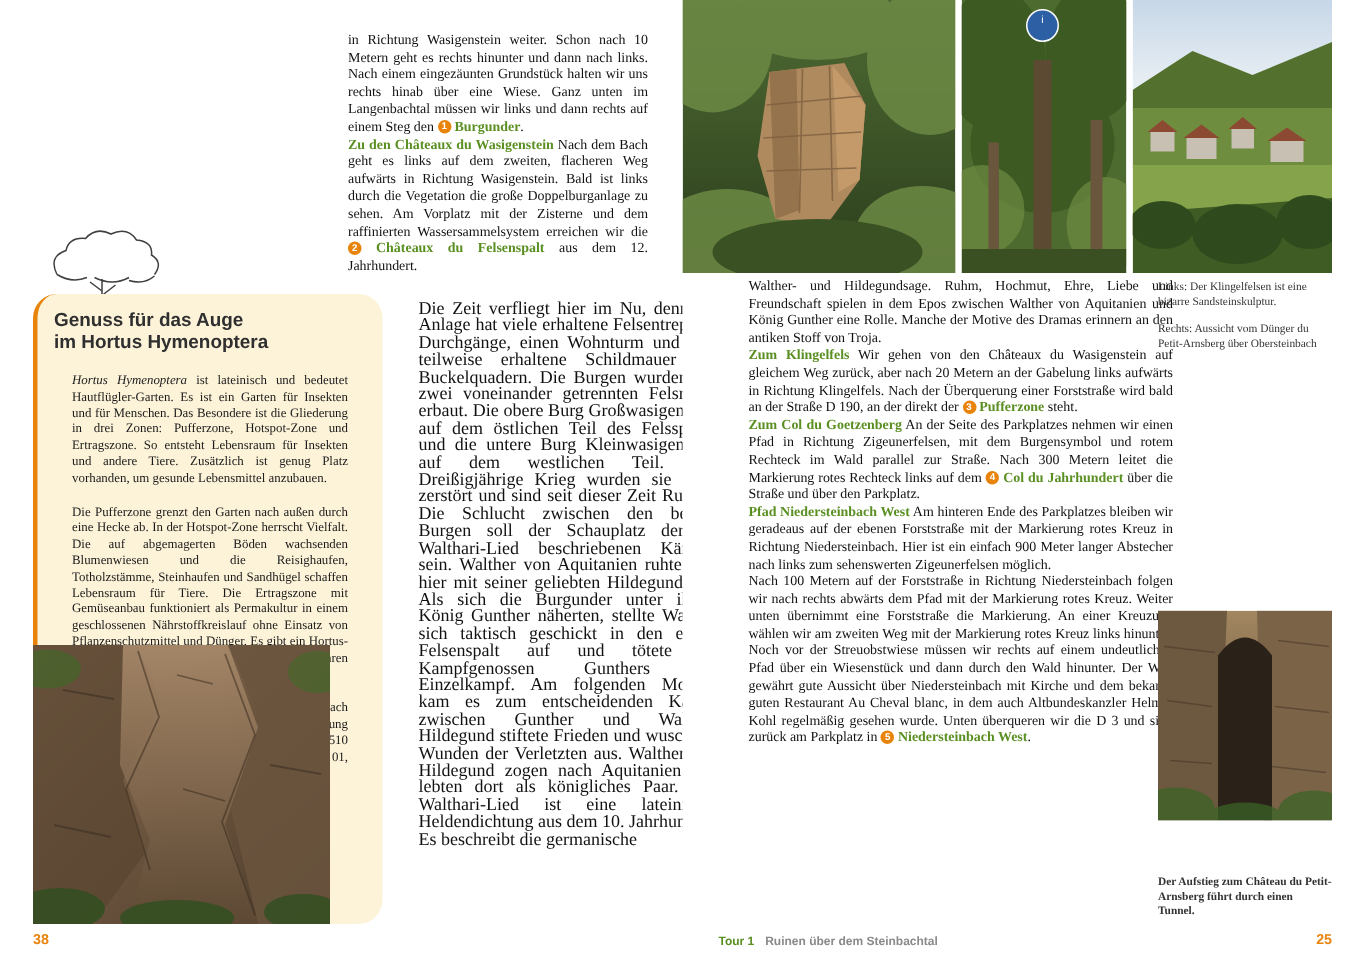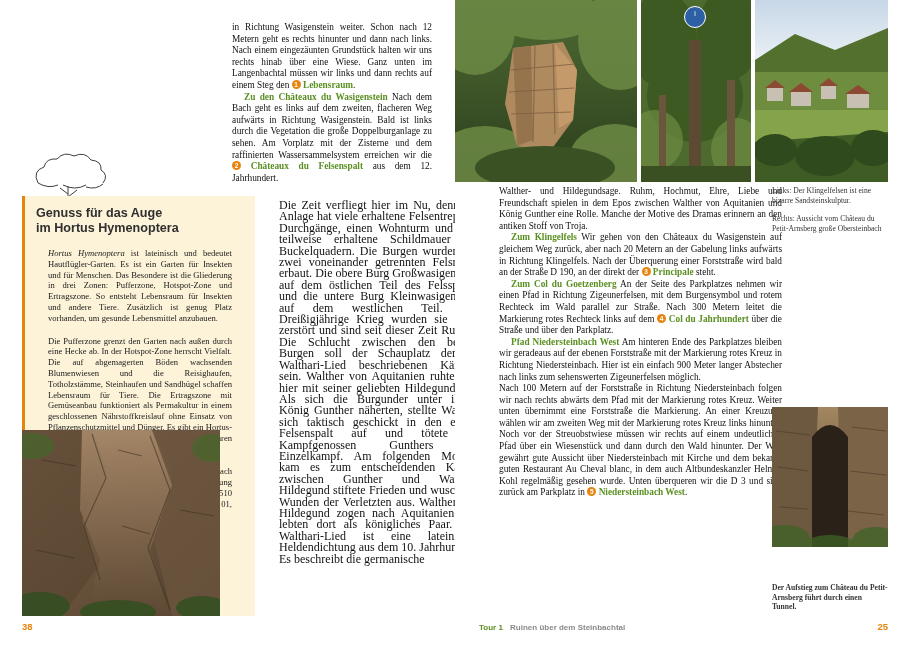--- a/index.html
+++ b/index.html
@@ -38,21 +38,20 @@
     text-align: justify;
     color: #111;
     hyphens: auto;
   }
   .col-text p { margin: 0 0 0px 0; }
   .para { margin-bottom: 6px; }
 
   .head-green {
     color: #5a8f22;
     font-weight: bold;
-    margin-left: 12px;
   }
 
   
   .marker {
     display: inline-block;
     width: 9px; height: 9px;
     line-height: 9px;
     border-radius: 50%;
     background: #e8840c;
     color: #fff;
@@ -82,20 +81,21 @@
   }
 
   
   .infobox {
     position: absolute;
     left: 22px; top: 196px;
     width: 233px;
     height: 420px;
     background: #fdf3d9;
     border-left: 3px solid #e8840c;
+    border-radius: 16px;
   }
   .infobox-inner {
     padding: 10px 11px 8px 11px;
   }
   .infobox h2 {
     margin: 0 0 8px 0;
     font-family: "Liberation Sans", sans-serif;
     font-size: 12.6px;
     line-height: 15px;
     color: #2f2f2f;
@@ -241,23 +241,23 @@
           <path d="M50 36 l0 17"></path>
           <path d="M50 44 l-8 -6"></path>
           <path d="M50 47 l9 -7"></path>
           <path d="M34 54 q16 -5 33 0"></path>
         </g>
       </svg>
     </div>
 
     <div class="left-top-col col-text">
       <p class="para">
-        <span>in Richtung Wasigenstein weiter. Schon nach 12 Metern geht es rechts hinunter und dann nach links. Nach einem eingezäunten Grundstück halten wir uns rechts hinab über eine Wiese. Ganz unten im Langenbachtal müssen wir links und dann rechts auf einem Steg den</span>
+        <span>in Richtung Wasigenstein weiter. Schon nach 10 Metern geht es rechts hinunter und dann nach links. Nach einem eingezäunten Grundstück halten wir uns rechts hinab über eine Wiese. Ganz unten im Langenbachtal müssen wir links und dann rechts auf einem Steg den</span>
         <span class="marker">1</span>
-        <span class="marker-txt">Lebensraum</span><span>.</span>
+        <span class="marker-txt">Burgunder</span><span>.</span>
       </p>
       <p class="para">
         <span class="head-green">Zu den Châteaux du Wasigenstein</span>
         <span>Nach dem Bach geht es links auf dem zweiten, flacheren Weg aufwärts in Richtung Wasigenstein. Bald ist links durch die Vegetation die große Doppelburganlage zu sehen. Am Vorplatz mit der Zisterne und dem raffinierten Wassersammelsystem erreichen wir die</span>
         <span class="marker">2</span>
         <span class="marker-txt">Châteaux du Felsenspalt</span>
         <span>aus dem 12. Jahrhundert.</span>
       </p>
     </div>
 
@@ -408,21 +408,21 @@
   <div class="badge">i</div>
 
   <div class="divider"></div>
 
   <div class="right-col1 col-text">
     <p class="para">Walther- und Hildegundsage. Ruhm, Hochmut, Ehre, Liebe und Freundschaft spielen in dem Epos zwischen Walther von Aquitanien und König Gunther eine Rolle. Manche der Motive des Dramas erinnern an den antiken Stoff von Troja.</p>
     <p class="para">
       <span class="head-green">Zum Klingelfels</span>
       <span>Wir gehen von den Châteaux du Wasigenstein auf gleichem Weg zurück, aber nach 20 Metern an der Gabelung links aufwärts in Richtung Klingelfels. Nach der Überquerung einer Forststraße wird bald an der Straße D 190, an der direkt der</span>
       <span class="marker">3</span>
-      <span class="marker-txt">Principale</span>
+      <span class="marker-txt">Pufferzone</span>
       <span>steht.</span>
     </p>
     <p class="para">
       <span class="head-green">Zum Col du Goetzenberg</span>
       <span>An der Seite des Parkplatzes nehmen wir einen Pfad in Richtung Zigeunerfelsen, mit dem Burgensymbol und rotem Rechteck im Wald parallel zur Straße. Nach 300 Metern leitet die Markierung rotes Rechteck links auf dem</span>
       <span class="marker">4</span>
       <span class="marker-txt">Col du Jahrhundert</span>
       <span>über die Straße und über den Parkplatz.</span>
     </p>
     <p class="para">
@@ -436,21 +436,21 @@
     </p>
   </div>
 
   <div class="right-caption-col">
     <p>
       <span class="cap-bold">Links:</span>
       <span>Der Klingelfelsen ist eine bizarre Sandsteinskulptur.</span>
     </p>
     <p>
       <span class="cap-bold">Rechts:</span>
-      <span>Aussicht vom Château du Petit-Arnsberg große Obersteinbach</span>
+      <span>Aussicht vom Dünger du Petit-Arnsberg über Obersteinbach</span>
     </p>
   </div>
 
   <div class="photo photo-d">
     <svg width="116" height="140" viewBox="0 0 116 140" preserveAspectRatio="none">
       <defs>
         <linearGradient id="pd" x1="0" y1="0" x2="0" y2="1">
           <stop offset="0%" stop-color="#a38761"></stop>
           <stop offset="100%" stop-color="#4b3a28"></stop>
         </linearGradient>

